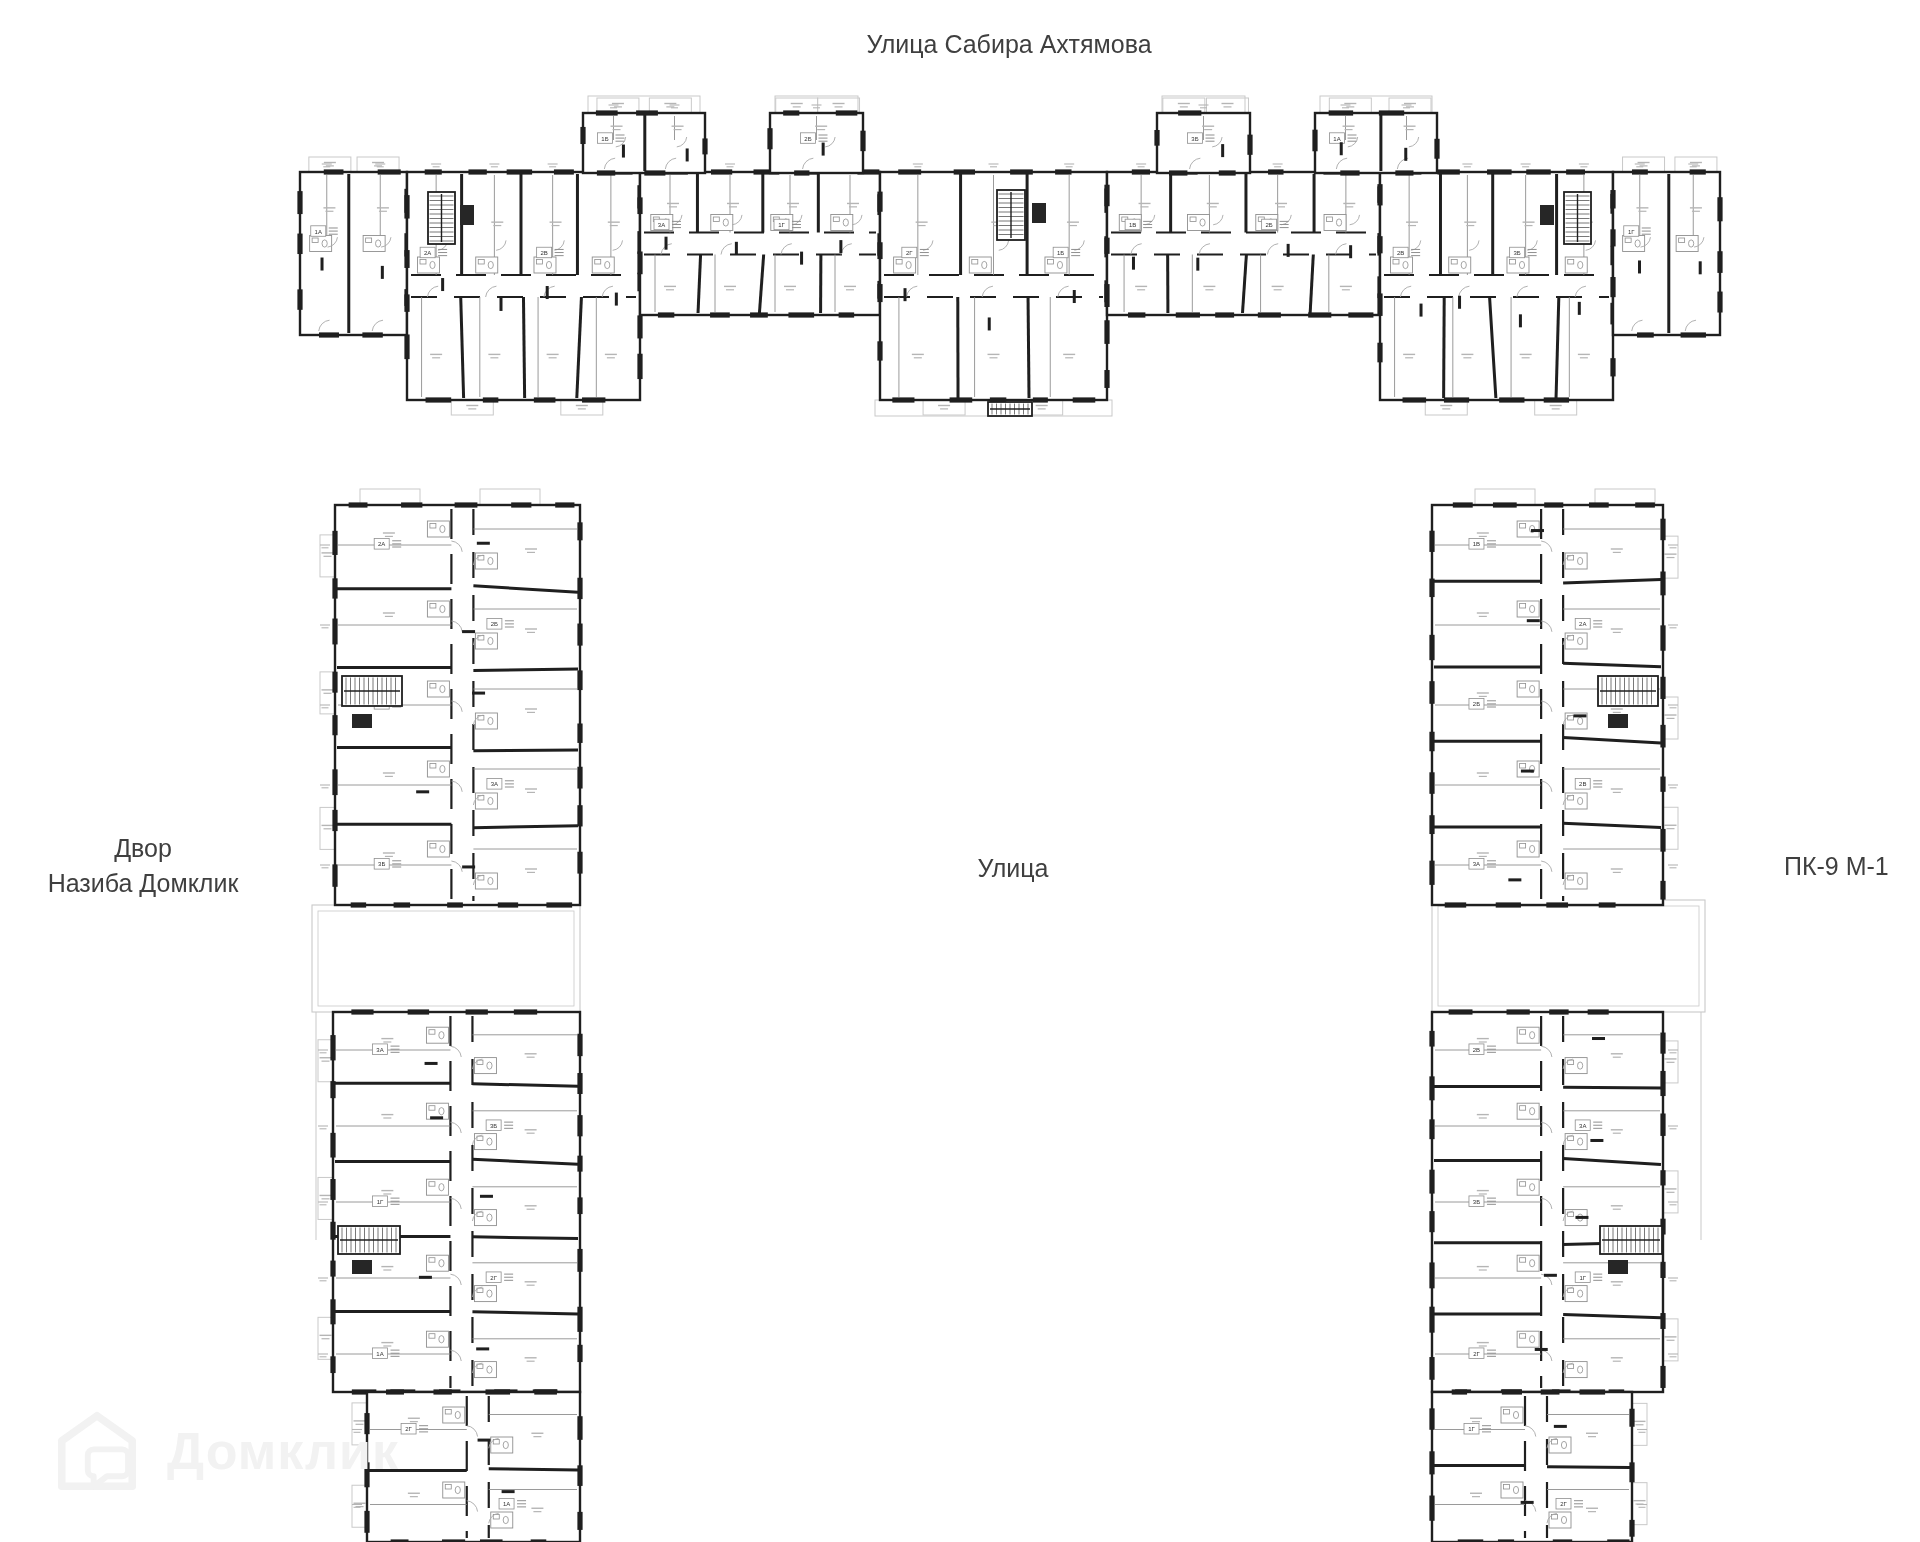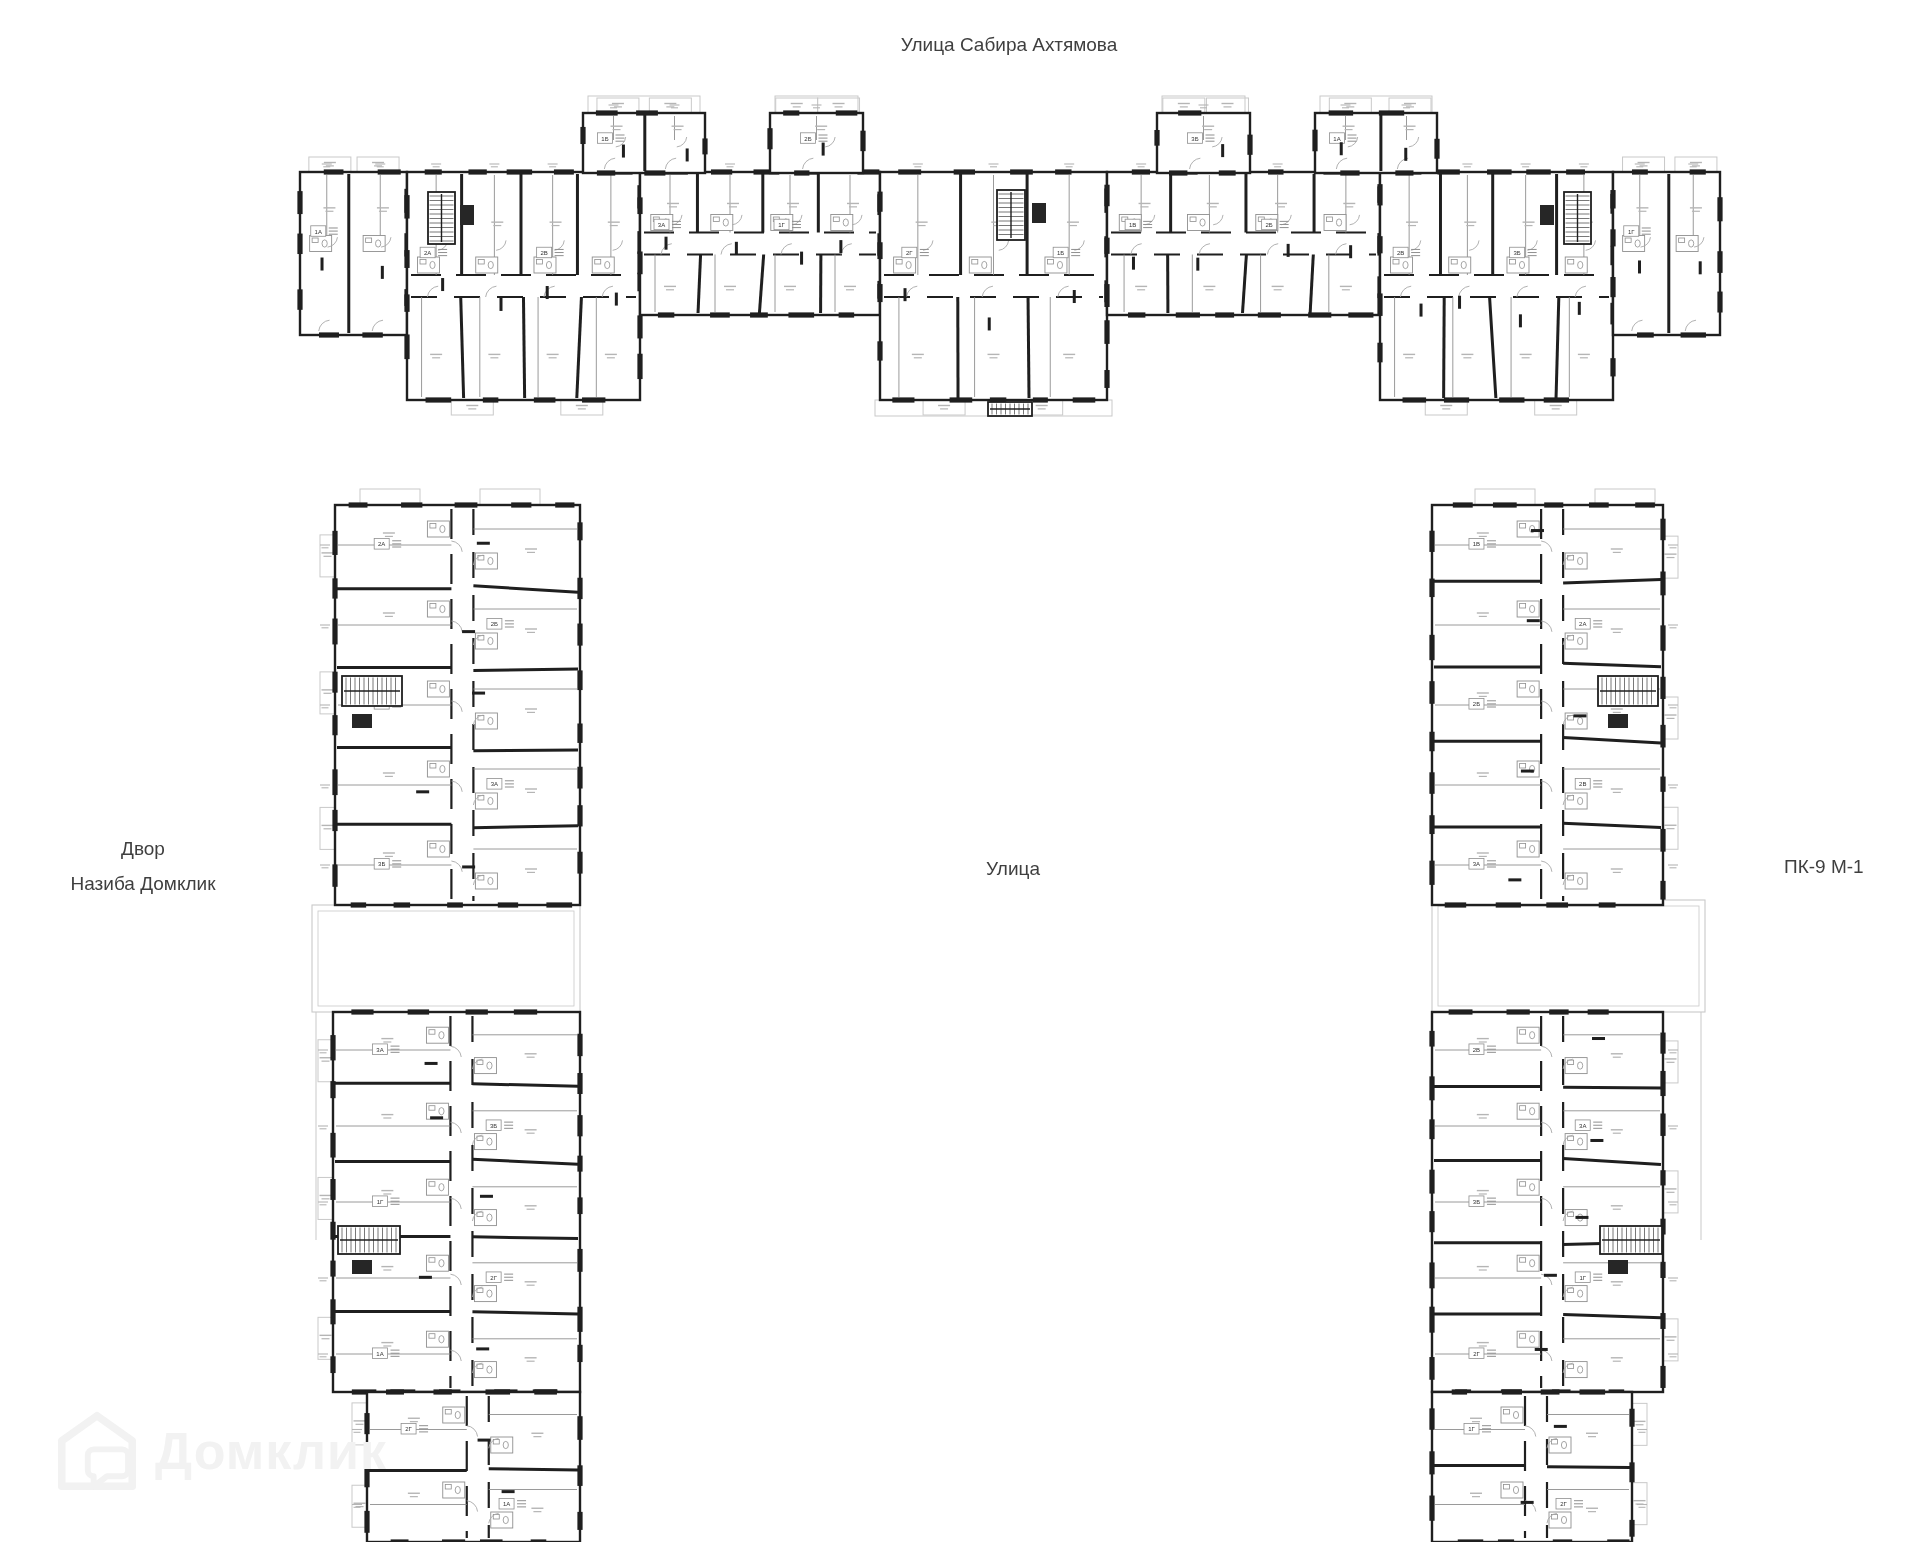--- a/index.html
+++ b/index.html
@@ -1,25 +1,25 @@
 <!DOCTYPE html>
 <html><head>
 <meta charset="utf-8">
 <style>
   html,body{margin:0;padding:0;background:#ffffff;}
   .stage{position:relative;width:1920px;height:1542px;background:#fff;overflow:hidden;
          font-family:"Liberation Sans", sans-serif;}
-  .map-label{position:absolute;color:#3f3f3f;font-size:19px;line-height:35px;
+  .map-label{position:absolute;color:#3f3f3f;font-size:25px;line-height:35px;
              text-align:center;white-space:nowrap;}
   #label-street-top{left:709px;top:27px;width:600px;}
   #label-street-left{left:18px;top:831px;width:250px;}
   #label-courtyard{left:913px;top:851px;width:200px;}
   #label-block-right{left:1772px;top:849px;text-align:left;margin-left:12px;}
   .watermark{position:absolute;left:55px;top:1406px;display:flex;align-items:center;
-             gap:16px;color:#f2f2f2;}
+             gap:28px;color:#f2f2f2;}
   .watermark .brand{font-size:52px;font-weight:700;letter-spacing:1px;line-height:1;}
   #plan-svg{position:absolute;left:0;top:0;}
   #plan-svg text{font-family:"Liberation Sans", sans-serif;}
 </style>
 </head>
 <body>
 
 <div class="stage">
 
   <svg id="plan-svg" width="1920" height="1542" viewBox="0 0 1920 1542">

